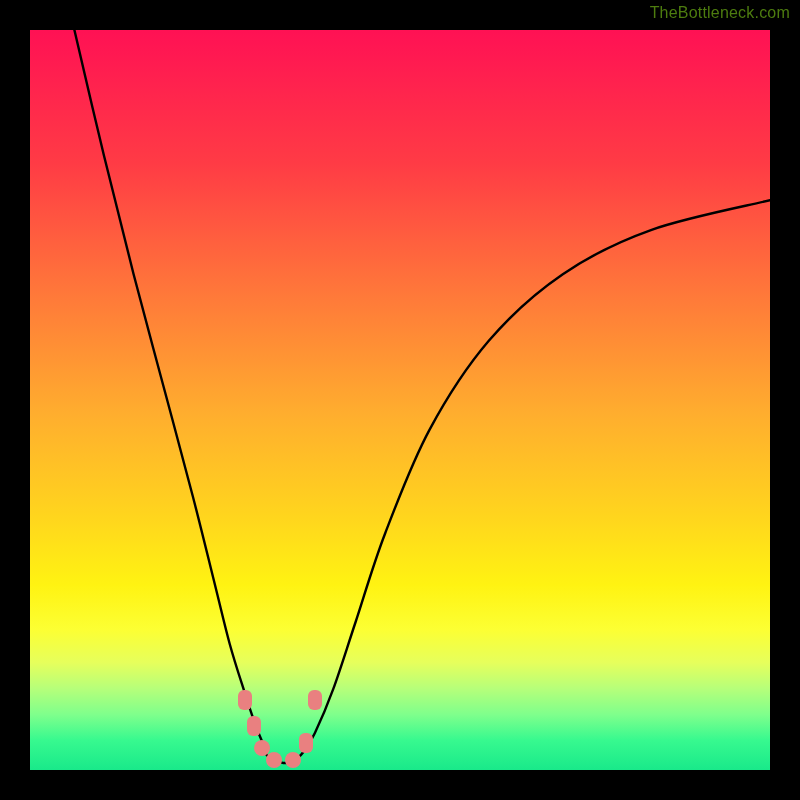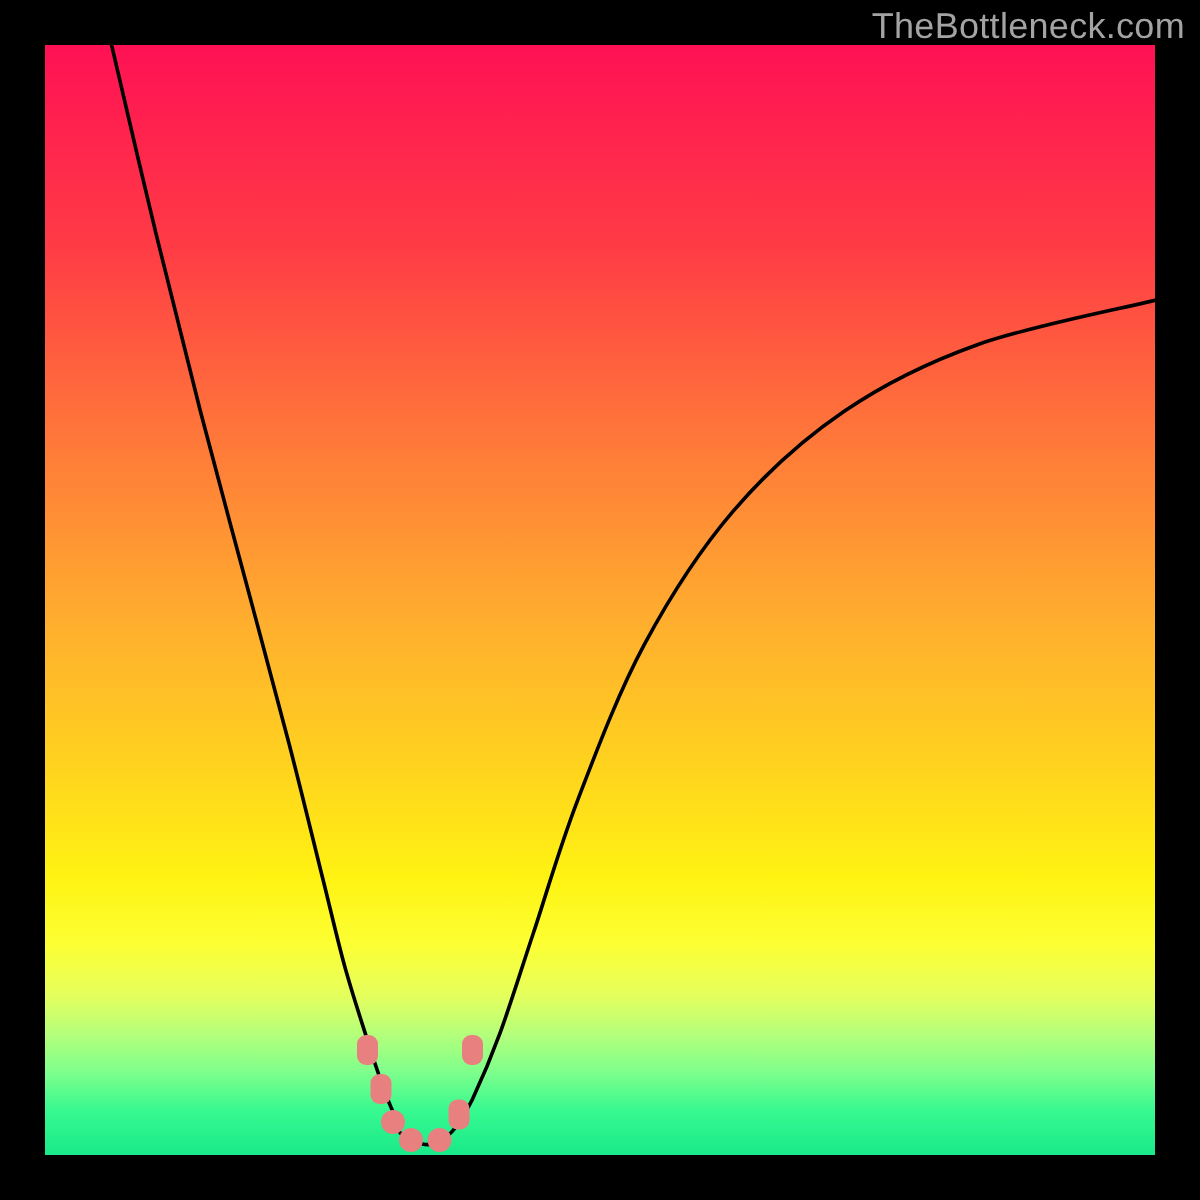--- a/index.html
+++ b/index.html
@@ -26,23 +26,23 @@
   .curve-svg {
     position: absolute;
     inset: 0;
     width: 100%;
     height: 100%;
   }
   .watermark {
     position: absolute;
     top: 4px;
     right: 10px;
-    font-size: 24px;
+    font-size: 16px;
     font-weight: 500;
-    color: #a3a3a3;
+    color: #4d7c0f;
     letter-spacing: 0.2px;
   }
   .marker {
     position: absolute;
     width: 14px;
     height: 20px;
     background: #e98080;
     border-radius: 6px;
     transform: translate(-50%, -50%);
   }

